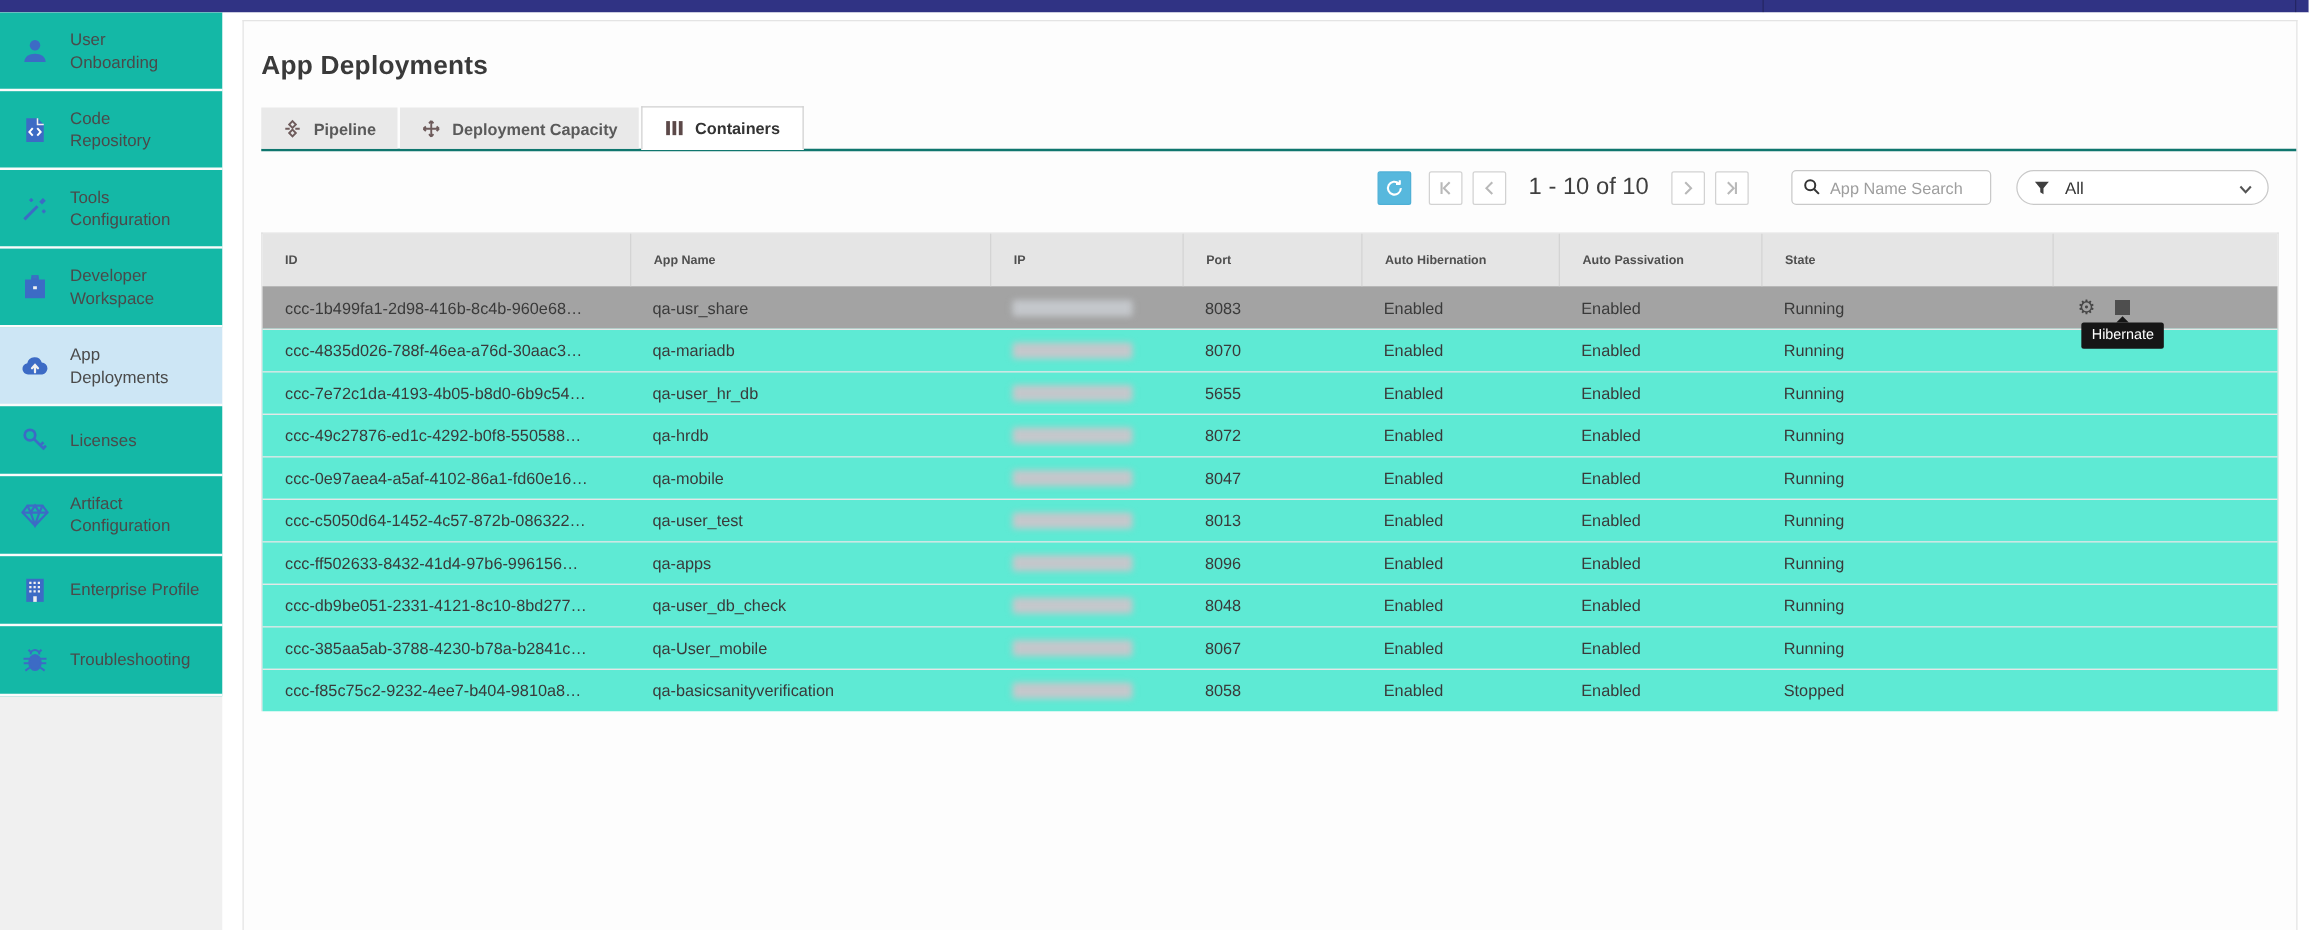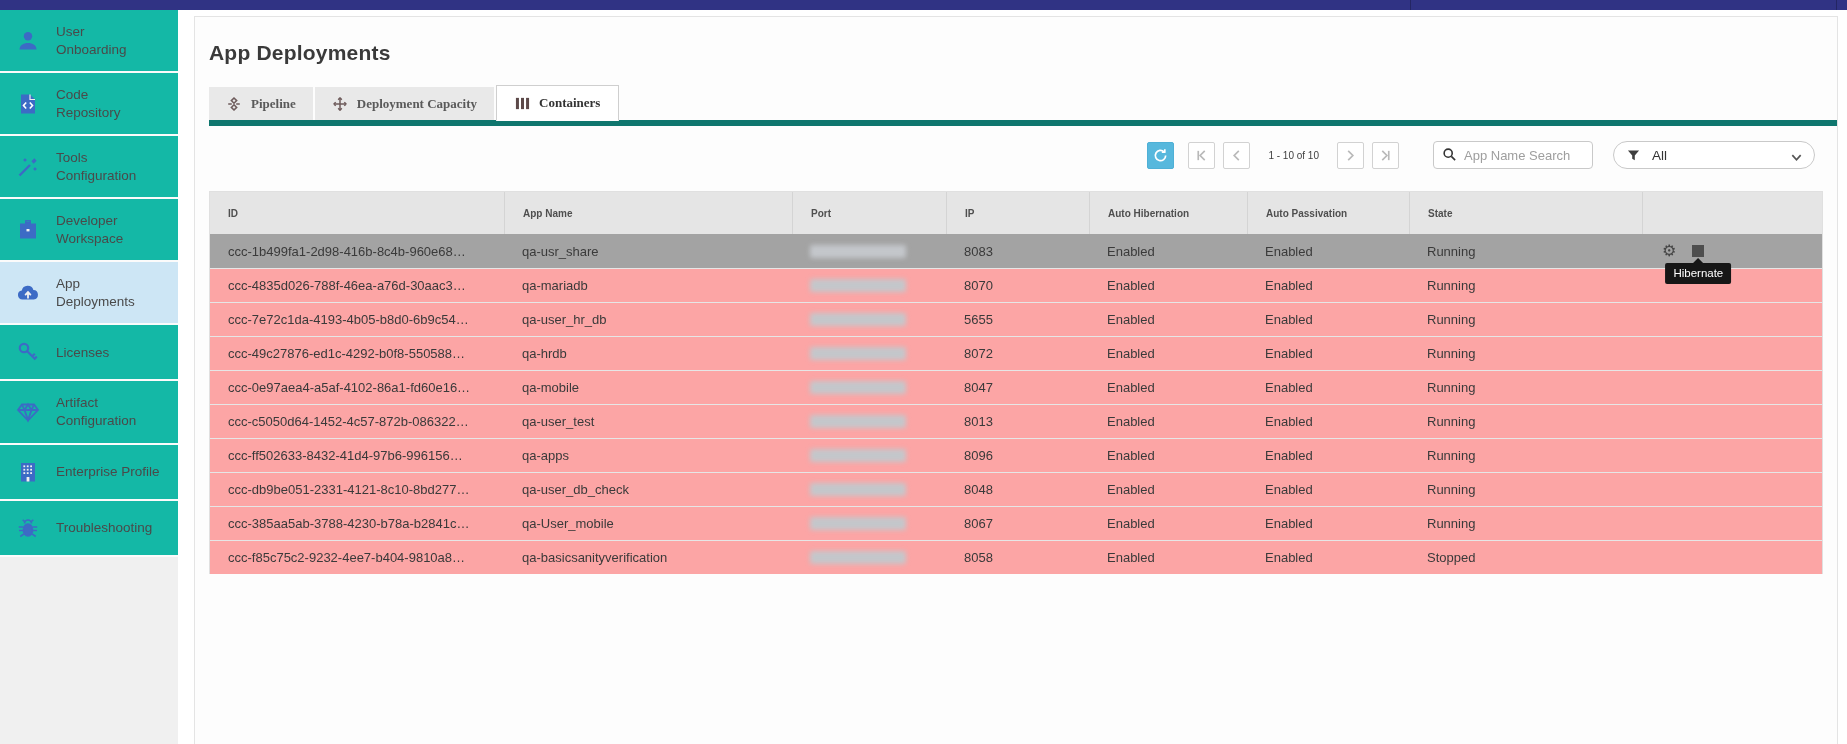--- a/index.html
+++ b/index.html
@@ -26,21 +26,21 @@
   .side-icon svg { width: 24px; height: 24px; }
   .side-label { font-size: 13.5px; color: #4a4a4a; line-height: 1.3; white-space: pre-line; }
   
   .main { position: absolute; top: 10px; left: 178px; width: 1669px; height: 734px; background: #ffffff; }
   .card {
     position: absolute; top: 6px; left: 16px; width: 1644px; height: 740px;
     background: #fdfdfd; border: 1px solid #e4e4e4; border-bottom: none;
   }
   .page-title { font-size: 21px; font-weight: bold; color: #3a3a3a; padding: 24px 0 0 14px; letter-spacing: 0.2px; }
   
-  .tabbar { display: flex; align-items: flex-end; margin: 20px 0 0 14px; border-bottom: 6px solid #0f766e; padding-right: 14px; font-family: Liberation Serif, serif; }
+  .tabbar { display: flex; align-items: flex-end; margin: 20px 0 0 14px; border-bottom: 2px solid #0f766e; padding-right: 14px; }
   .tab {
     display: inline-flex; align-items: center; gap: 9px;
     background: #e9e9e9; color: #5a5a5a; font-size: 13px; font-weight: bold;
     padding: 8px 16px; margin-right: 2px; cursor: pointer; border: 1px solid transparent; border-bottom: none;
   }
   .tab .tab-icon { color: #6e5b5b; display: inline-flex; }
   .tab.active {
     background: #ffffff; color: #333; border: 1px solid #cfcfcf; border-bottom: 1px solid #ffffff;
     margin-bottom: -1px; padding: 9px 18px;
   }
@@ -49,21 +49,21 @@
   .toolbar { display: flex; align-items: center; justify-content: flex-end; gap: 8px; margin: 15px 20px 0 0; height: 28px; }
   .btn-refresh {
     width: 27px; height: 27px; background: #57b8dd; border: 1px solid #4fb0d6; border-radius: 2px;
     display: flex; align-items: center; justify-content: center; color: #fff; cursor: pointer; margin-right: 6px;
   }
   .pager-btn {
     width: 27px; height: 27px; background: #fff; border: 1px solid #d2d2d2; border-radius: 2px;
     display: flex; align-items: center; justify-content: center; color: #b9b9b9; cursor: pointer;
   }
   .pager-group { display: flex; align-items: center; gap: 8px; }
-  .pager-text { font-size: 10px; color: #3f3f3f; margin: 0 10px; }
+  .pager-text { font-size: 19px; color: #3f3f3f; margin: 0 10px; }
   .searchbox { position: relative; width: 160px; height: 28px; margin-left: 26px; }
   .searchbox input {
     width: 100%; height: 100%; border: 1px solid #c9c9c9; border-radius: 4px;
     padding: 0 8px 0 30px; font-size: 13px; color: #333; outline: none; background: #fff;
     font-family: "Liberation Sans", sans-serif;
   }
   .searchbox input::placeholder { color: #9e9e9e; }
   .search-icon { position: absolute; left: 9px; top: 6px; color: #333; }
   .filterbox {
     position: relative; width: 202px; height: 28px; margin-left: 12px; margin-right: 2px;
@@ -78,21 +78,21 @@
   .thead, .trow {
     display: grid;
     grid-template-columns: 294px 288px 154px 143px 158px 162px 233px minmax(0,1fr);
   }
   .thead { background: #e5e5e5; height: 42px; }
   .th {
     font-size: 10px; font-weight: bold; color: #4f4f4f;
     display: flex; align-items: center; padding-left: 18px; position: relative;
   }
   .th + .th { border-left: 1px solid #d4d4d4; }
-  .trow { height: 34px; background: #fca5a5; border-top: 1px solid #e6e6e6; cursor: pointer; }
+  .trow { height: 34px; background: #5eead4; border-top: 1px solid #e6e6e6; cursor: pointer; }
   .trow:first-of-type { border-top: none; }
   .trow.selected { background: #a3a3a3; }
   .td { font-size: 13px; color: #3a3a3a; display: flex; align-items: center; padding-left: 18px; overflow: hidden; white-space: nowrap; }
   .ip-blur { width: 96px; height: 13px; background: #c4c7cb; border-radius: 2px; filter: blur(2.5px); }
   .td-actions { display: flex; align-items: center; gap: 16px; padding-left: 20px; overflow: visible; }
   .gear {
     font-family: "DejaVu Sans", sans-serif; font-size: 16px; color: #474747; line-height: 1; cursor: pointer;
   }
   .stop-wrap { position: relative; display: inline-flex; }
   .stop-sq { width: 12px; height: 12px; background: #4e4e4e; cursor: pointer; }
@@ -319,22 +319,22 @@
               <path d="M2.5 4.5 7 9.5l4.5-5"></path>
             </svg>
         </span>
       </div>
     </div>
 
     <div class="table">
       <div class="thead" id="thead">
           <div class="th">ID</div>
           <div class="th">App Name</div>
+          <div class="th">IP</div>
           <div class="th">Port</div>
-          <div class="th">IP</div>
           <div class="th">Auto Hibernation</div>
           <div class="th">Auto Passivation</div>
           <div class="th">State</div>
           <div class="th"></div>
         </div>
       <div id="tbody">
           <div class="trow selected">
             <div class="td">ccc-1b499fa1-2d98-416b-8c4b-960e68…</div>
             <div class="td">qa-usr_share</div>
             <div class="td">

